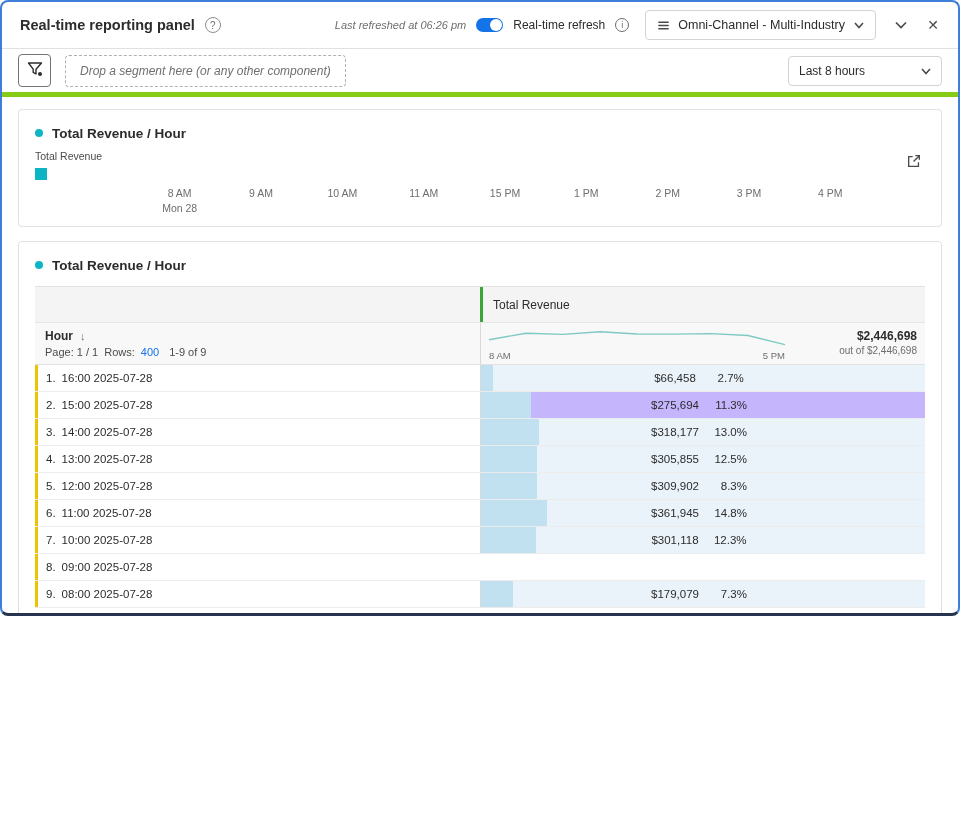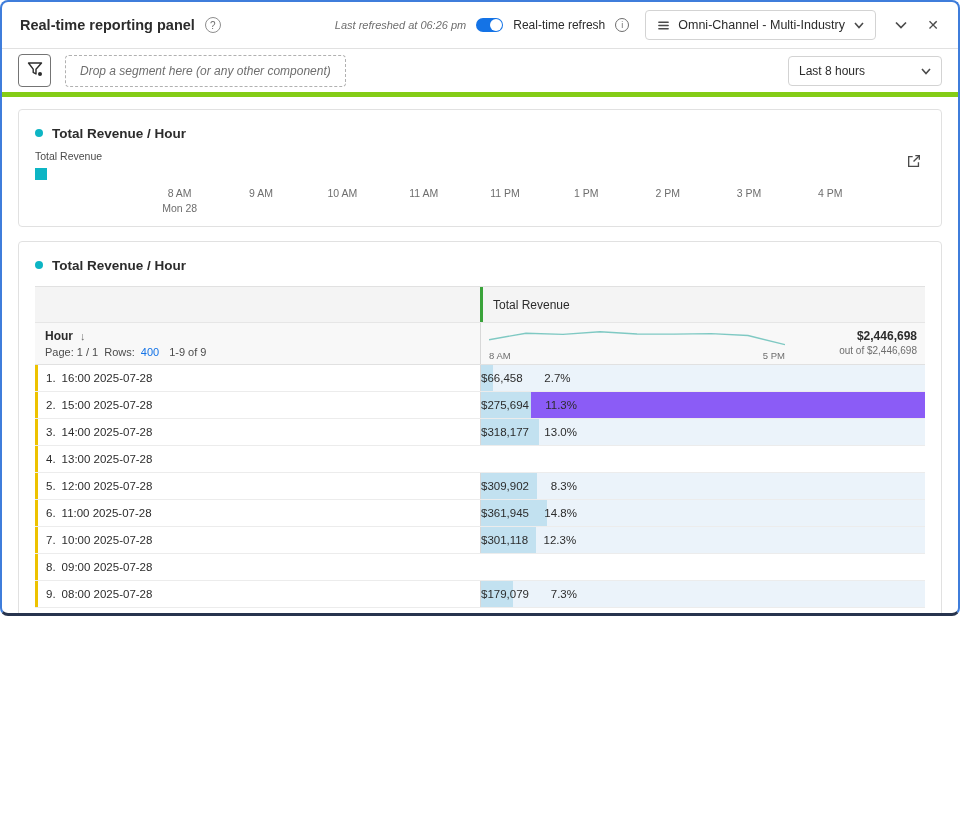--- a/index.html
+++ b/index.html
@@ -76,21 +76,21 @@
   .spark-wrap { position:absolute; left:8px; right:140px; top:3px; bottom:3px; }
   .spark-svg { position:absolute; left:0; top:2px; width:100%; height:26px; }
   .spark-lab-l { position:absolute; left:0; bottom:0; font-size:9.5px; color:#6e6e6e; }
   .spark-lab-r { position:absolute; right:0; bottom:0; font-size:9.5px; color:#6e6e6e; }
   .totals { position:absolute; right:8px; top:6px; text-align:right; }
   .total-val { font-weight:bold; font-size:12px; }
   .total-sub { font-size:10px; color:#6e6e6e; margin-top:2px; }
   .trow { display:flex; height:27px; border-bottom:1px solid #ececec; }
   .trow-dim { width:50%; display:flex; align-items:center; gap:6px; padding-left:8px; }
   .trow-met { width:50%; border-left:1px solid #d8d8d8; position:relative; display:flex; align-items:center;
-    justify-content:flex-start; padding-right:8px; }
+    justify-content:center; padding-right:8px; }
   .hbar { position:absolute; left:0; top:0; bottom:0; }
   .cell-val { position:relative; z-index:1; }
   .cell-pct { position:relative; z-index:1; width:48px; text-align:right; }
 
   
   .addwrap { display:flex; justify-content:center; padding:9px 0 5px; }
   .addbtn { width:26px; height:26px; border-radius:50%; background:#494949; color:#fff; display:flex;
     align-items:center; justify-content:center; font-size:17px; line-height:1; }
 </style>
 </head>
@@ -177,21 +177,21 @@
             <div class="xlab">
               <div>9 AM</div>
             </div>
             <div class="xlab">
               <div>10 AM</div>
             </div>
             <div class="xlab">
               <div>11 AM</div>
             </div>
             <div class="xlab">
-              <div>11 PM</div>
+              <div>15 PM</div>
             </div>
             <div class="xlab">
               <div>1 PM</div>
             </div>
             <div class="xlab">
               <div>2 PM</div>
             </div>
             <div class="xlab">
               <div>3 PM</div>
             </div>
@@ -255,21 +255,21 @@
       <span class="cell-val">$66,458</span>
       <span class="cell-pct">2.7%</span>
     </div>
   </div>
 
   <div class="trow">
     <div class="trow-dim" style="border-left: 3px solid rgb(237, 194, 0);">
       <span>2.</span>
       <span>15:00 2025-07-28</span>
     </div>
-    <div class="trow-met" style="background: #8b5cf6;">
+    <div class="trow-met" style="background: #c4b5fd;">
       <span class="hbar" style="background: rgb(194, 225, 240); width: 11.3%;"></span>
       <span class="cell-val">$275,694</span>
       <span class="cell-pct">11.3%</span>
     </div>
   </div>
 
   <div class="trow">
     <div class="trow-dim" style="border-left: 3px solid rgb(237, 194, 0);">
       <span>3.</span>
       <span>14:00 2025-07-28</span>
@@ -279,20 +279,25 @@
       <span class="cell-val">$318,177</span>
       <span class="cell-pct">13.0%</span>
     </div>
   </div>
 
   <div class="trow">
     <div class="trow-dim" style="border-left: 3px solid rgb(237, 194, 0);">
       <span>4.</span>
       <span>13:00 2025-07-28</span>
     </div>
+    <div class="trow-met" style="background: rgb(235, 243, 250);">
+      <span class="hbar" style="background: rgb(194, 225, 240); width: 12.5%;"></span>
+      <span class="cell-val">$305,855</span>
+      <span class="cell-pct">12.5%</span>
+    </div>
   </div>
 
   <div class="trow">
     <div class="trow-dim" style="border-left: 3px solid rgb(237, 194, 0);">
       <span>5.</span>
       <span>12:00 2025-07-28</span>
     </div>
     <div class="trow-met" style="background: rgb(235, 243, 250);">
       <span class="hbar" style="background: rgb(194, 225, 240); width: 12.7%;"></span>
       <span class="cell-val">$309,902</span>

